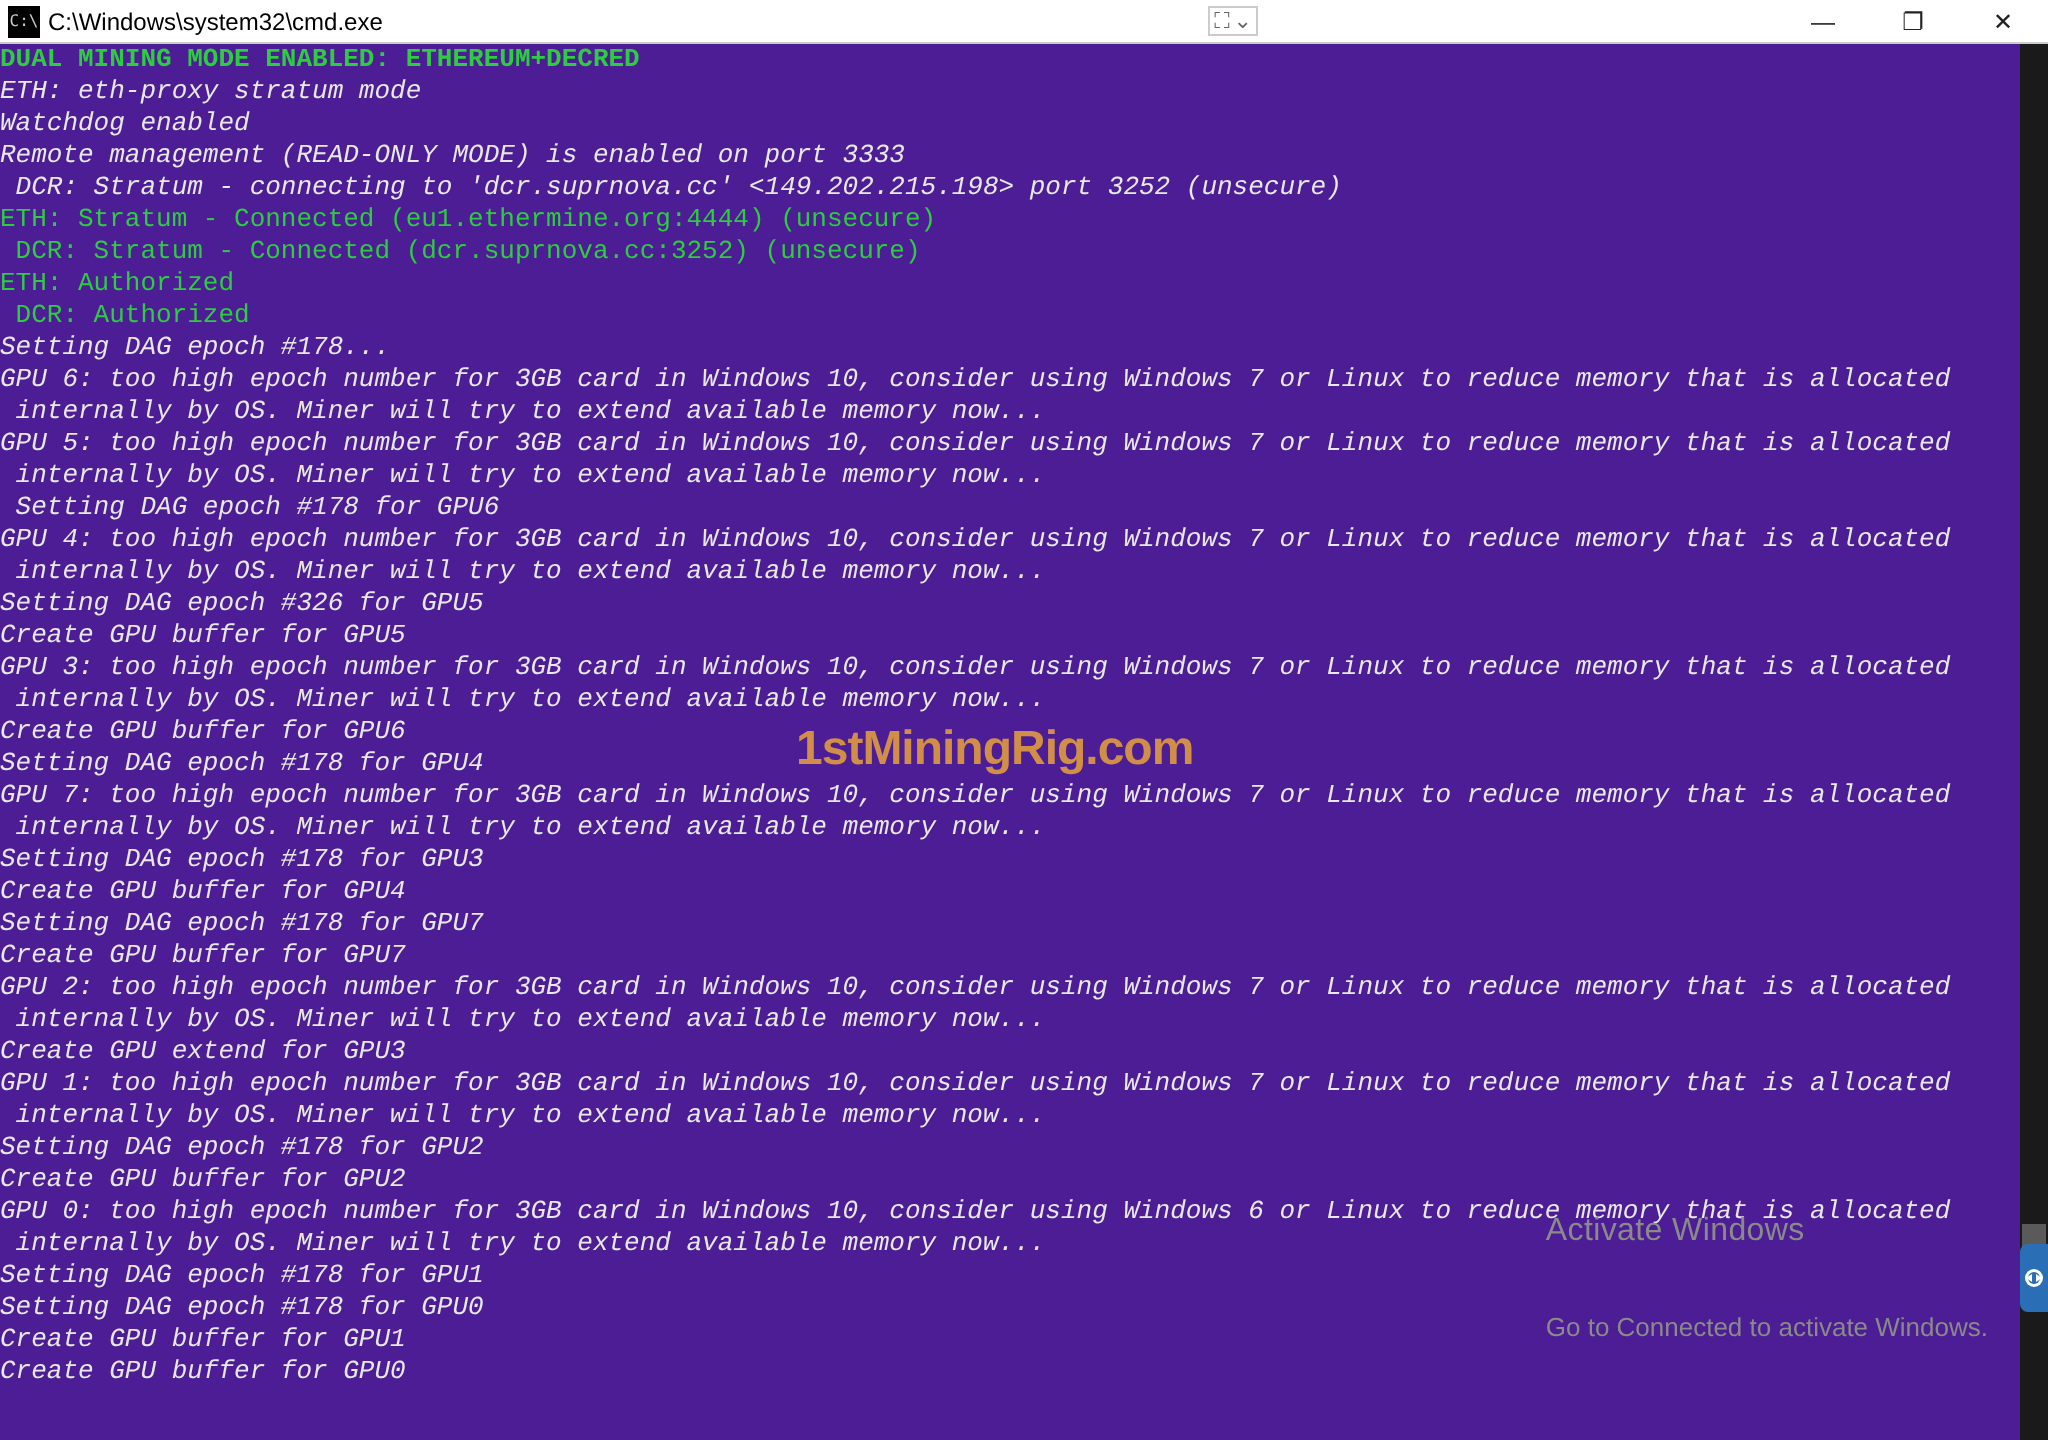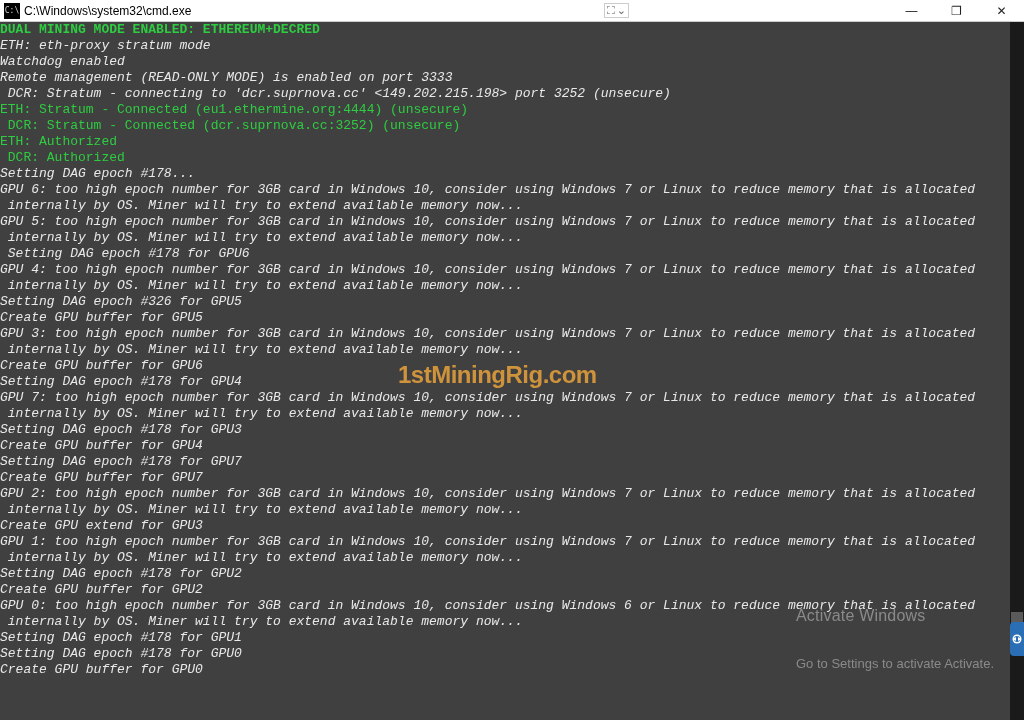--- a/index.html
+++ b/index.html
@@ -49,21 +49,21 @@
   color: #666;
 }
 .win-buttons { display: flex; }
 .win-btn {
   width: 45px; height: 22px;
   display: flex; align-items: center; justify-content: center;
   color: #222;
 }
 .terminal {
   flex: 1;
-  background: #404040;
+  background: #4c1d95;
   padding: 0 0 2px 0;
   font-family: Consolas, "Courier New", monospace;
   font-size: 13px;
   line-height: 16px;
   color: #eaeaea;
   white-space: pre;
   overflow: hidden;
   position: relative;
 }
 .terminal .line { display: block; }
@@ -138,28 +138,28 @@
   </div>
 
   <div class="terminal" id="terminal"><span class="line c-green-b">DUAL MINING MODE ENABLED: ETHEREUM+DECRED</span><span class="line c-white">ETH: eth-proxy stratum mode</span><span class="line c-white">Watchdog enabled</span><span class="line c-white">Remote management (READ-ONLY MODE) is enabled on port 3333</span><span class="line c-white"> DCR: Stratum - connecting to 'dcr.suprnova.cc' &lt;149.202.215.198&gt; port 3252 (unsecure)</span><span class="line c-white"></span><span class="line c-green">ETH: Stratum - Connected (eu1.ethermine.org:4444) (unsecure)</span><span class="line c-green"> DCR: Stratum - Connected (dcr.suprnova.cc:3252) (unsecure)</span><span class="line c-green">ETH: Authorized</span><span class="line c-green"> DCR: Authorized</span><span class="line c-white">Setting DAG epoch #178...</span><span class="line c-white">GPU 6: too high epoch number for 3GB card in Windows 10, consider using Windows 7 or Linux to reduce memory that is allocated
  internally by OS. Miner will try to extend available memory now...</span><span class="line c-white">GPU 5: too high epoch number for 3GB card in Windows 10, consider using Windows 7 or Linux to reduce memory that is allocated
  internally by OS. Miner will try to extend available memory now...</span><span class="line c-white"> Setting DAG epoch #178 for GPU6</span><span class="line c-white">GPU 4: too high epoch number for 3GB card in Windows 10, consider using Windows 7 or Linux to reduce memory that is allocated
  internally by OS. Miner will try to extend available memory now...</span><span class="line c-white">Setting DAG epoch #326 for GPU5</span><span class="line c-white">Create GPU buffer for GPU5</span><span class="line c-white">GPU 3: too high epoch number for 3GB card in Windows 10, consider using Windows 7 or Linux to reduce memory that is allocated
  internally by OS. Miner will try to extend available memory now...</span><span class="line c-white">Create GPU buffer for GPU6</span><span class="line c-white">Setting DAG epoch #178 for GPU4</span><span class="line c-white">GPU 7: too high epoch number for 3GB card in Windows 10, consider using Windows 7 or Linux to reduce memory that is allocated
  internally by OS. Miner will try to extend available memory now...</span><span class="line c-white">Setting DAG epoch #178 for GPU3</span><span class="line c-white">Create GPU buffer for GPU4</span><span class="line c-white">Setting DAG epoch #178 for GPU7</span><span class="line c-white">Create GPU buffer for GPU7</span><span class="line c-white">GPU 2: too high epoch number for 3GB card in Windows 10, consider using Windows 7 or Linux to reduce memory that is allocated
  internally by OS. Miner will try to extend available memory now...</span><span class="line c-white">Create GPU extend for GPU3</span><span class="line c-white">GPU 1: too high epoch number for 3GB card in Windows 10, consider using Windows 7 or Linux to reduce memory that is allocated
  internally by OS. Miner will try to extend available memory now...</span><span class="line c-white">Setting DAG epoch #178 for GPU2</span><span class="line c-white">Create GPU buffer for GPU2</span><span class="line c-white">GPU 0: too high epoch number for 3GB card in Windows 10, consider using Windows 6 or Linux to reduce memory that is allocated
- internally by OS. Miner will try to extend available memory now...</span><span class="line c-white">Setting DAG epoch #178 for GPU1</span><span class="line c-white">Setting DAG epoch #178 for GPU0</span><span class="line c-white">Create GPU buffer for GPU0</span>
+ internally by OS. Miner will try to extend available memory now...</span><span class="line c-white">Setting DAG epoch #178 for GPU1</span><span class="line c-white">Setting DAG epoch #178 for GPU0</span><span class="line c-white">Create GPU buffer for GPU1</span><span class="line c-white">Create GPU buffer for GPU0</span>
     <div class="scroll-track">
       <div class="scroll-thumb"></div>
     </div>
     <div class="overlay-wm">1stMiningRig.com</div>
     <div class="watermark">
       <div class="h">Activate Windows</div>
-      <div class="s">Go to Settings to activate Activate.</div>
+      <div class="s">Go to Connected to activate Windows.</div>
     </div>
     <div class="side-tag">
       <svg width="10" height="10" viewBox="0 0 10 10">
         <circle cx="5" cy="5" r="4.5" fill="#fff"></circle>
         <circle cx="5" cy="5" r="3" fill="#2a6fb5"></circle>
         <path d="M1 5 L4 3 L4 7 Z M9 5 L6 3 L6 7 Z" fill="#fff"></path>
       </svg>
     </div>
   </div>
 </div>

